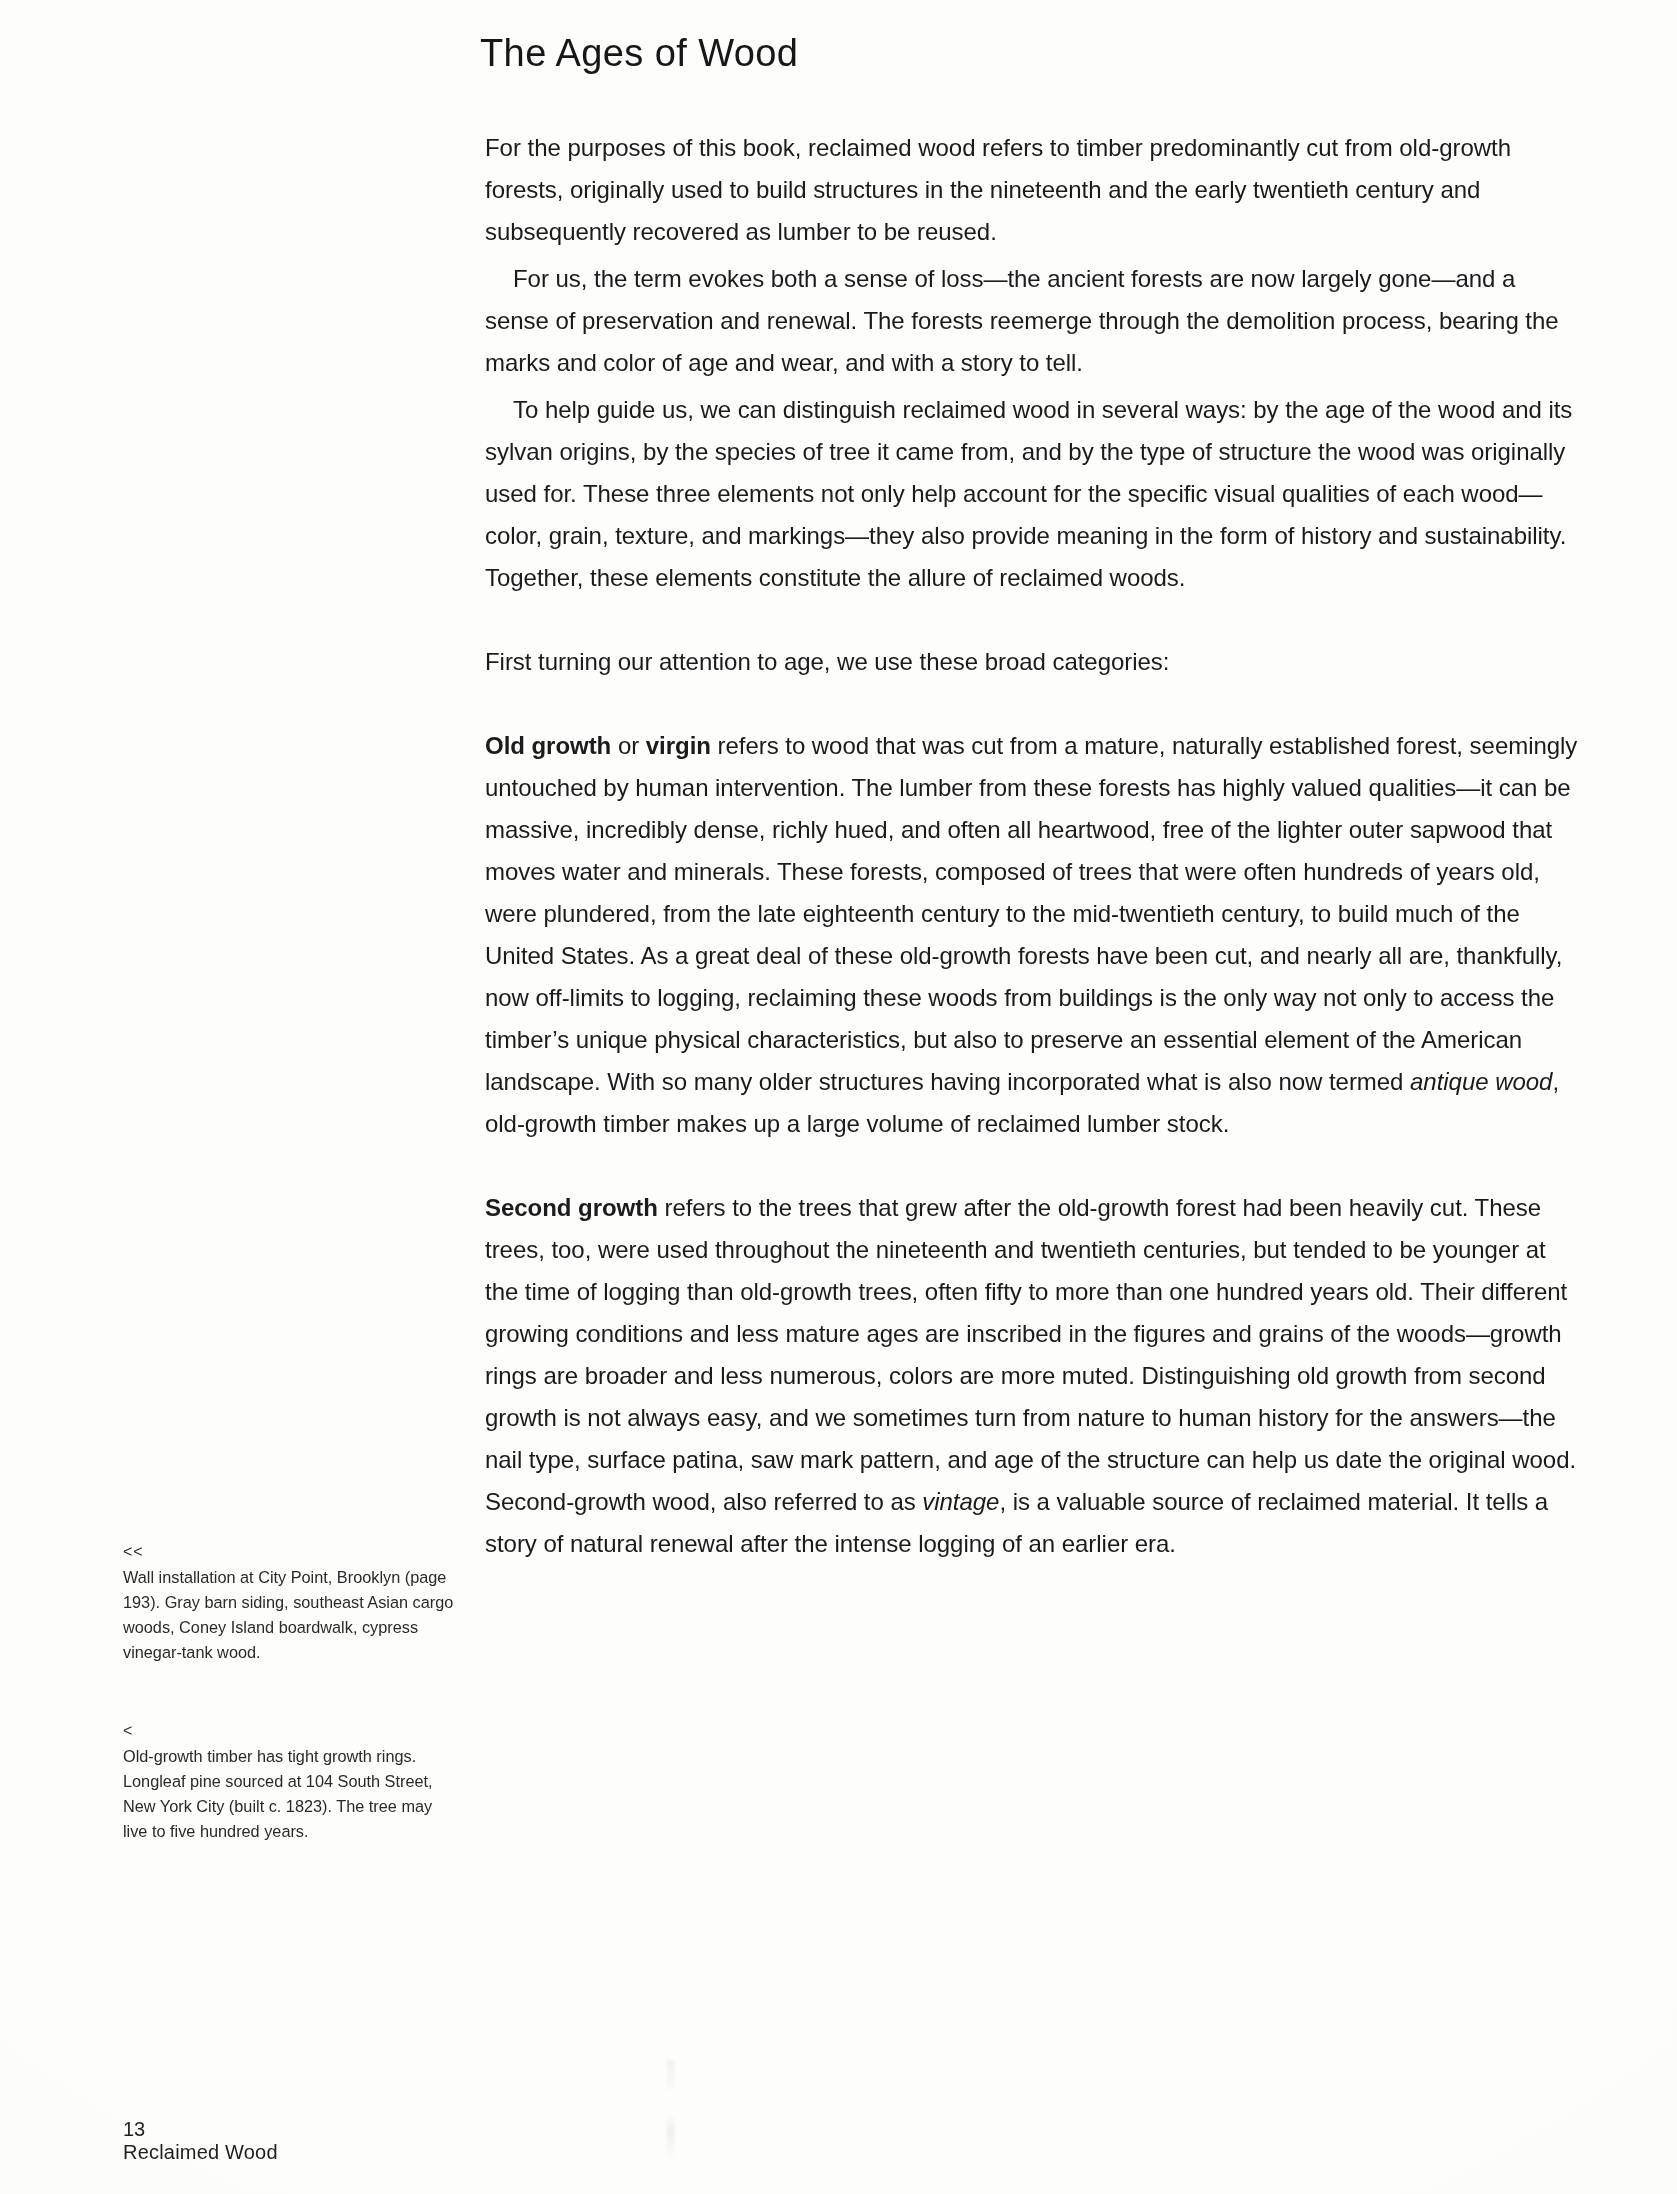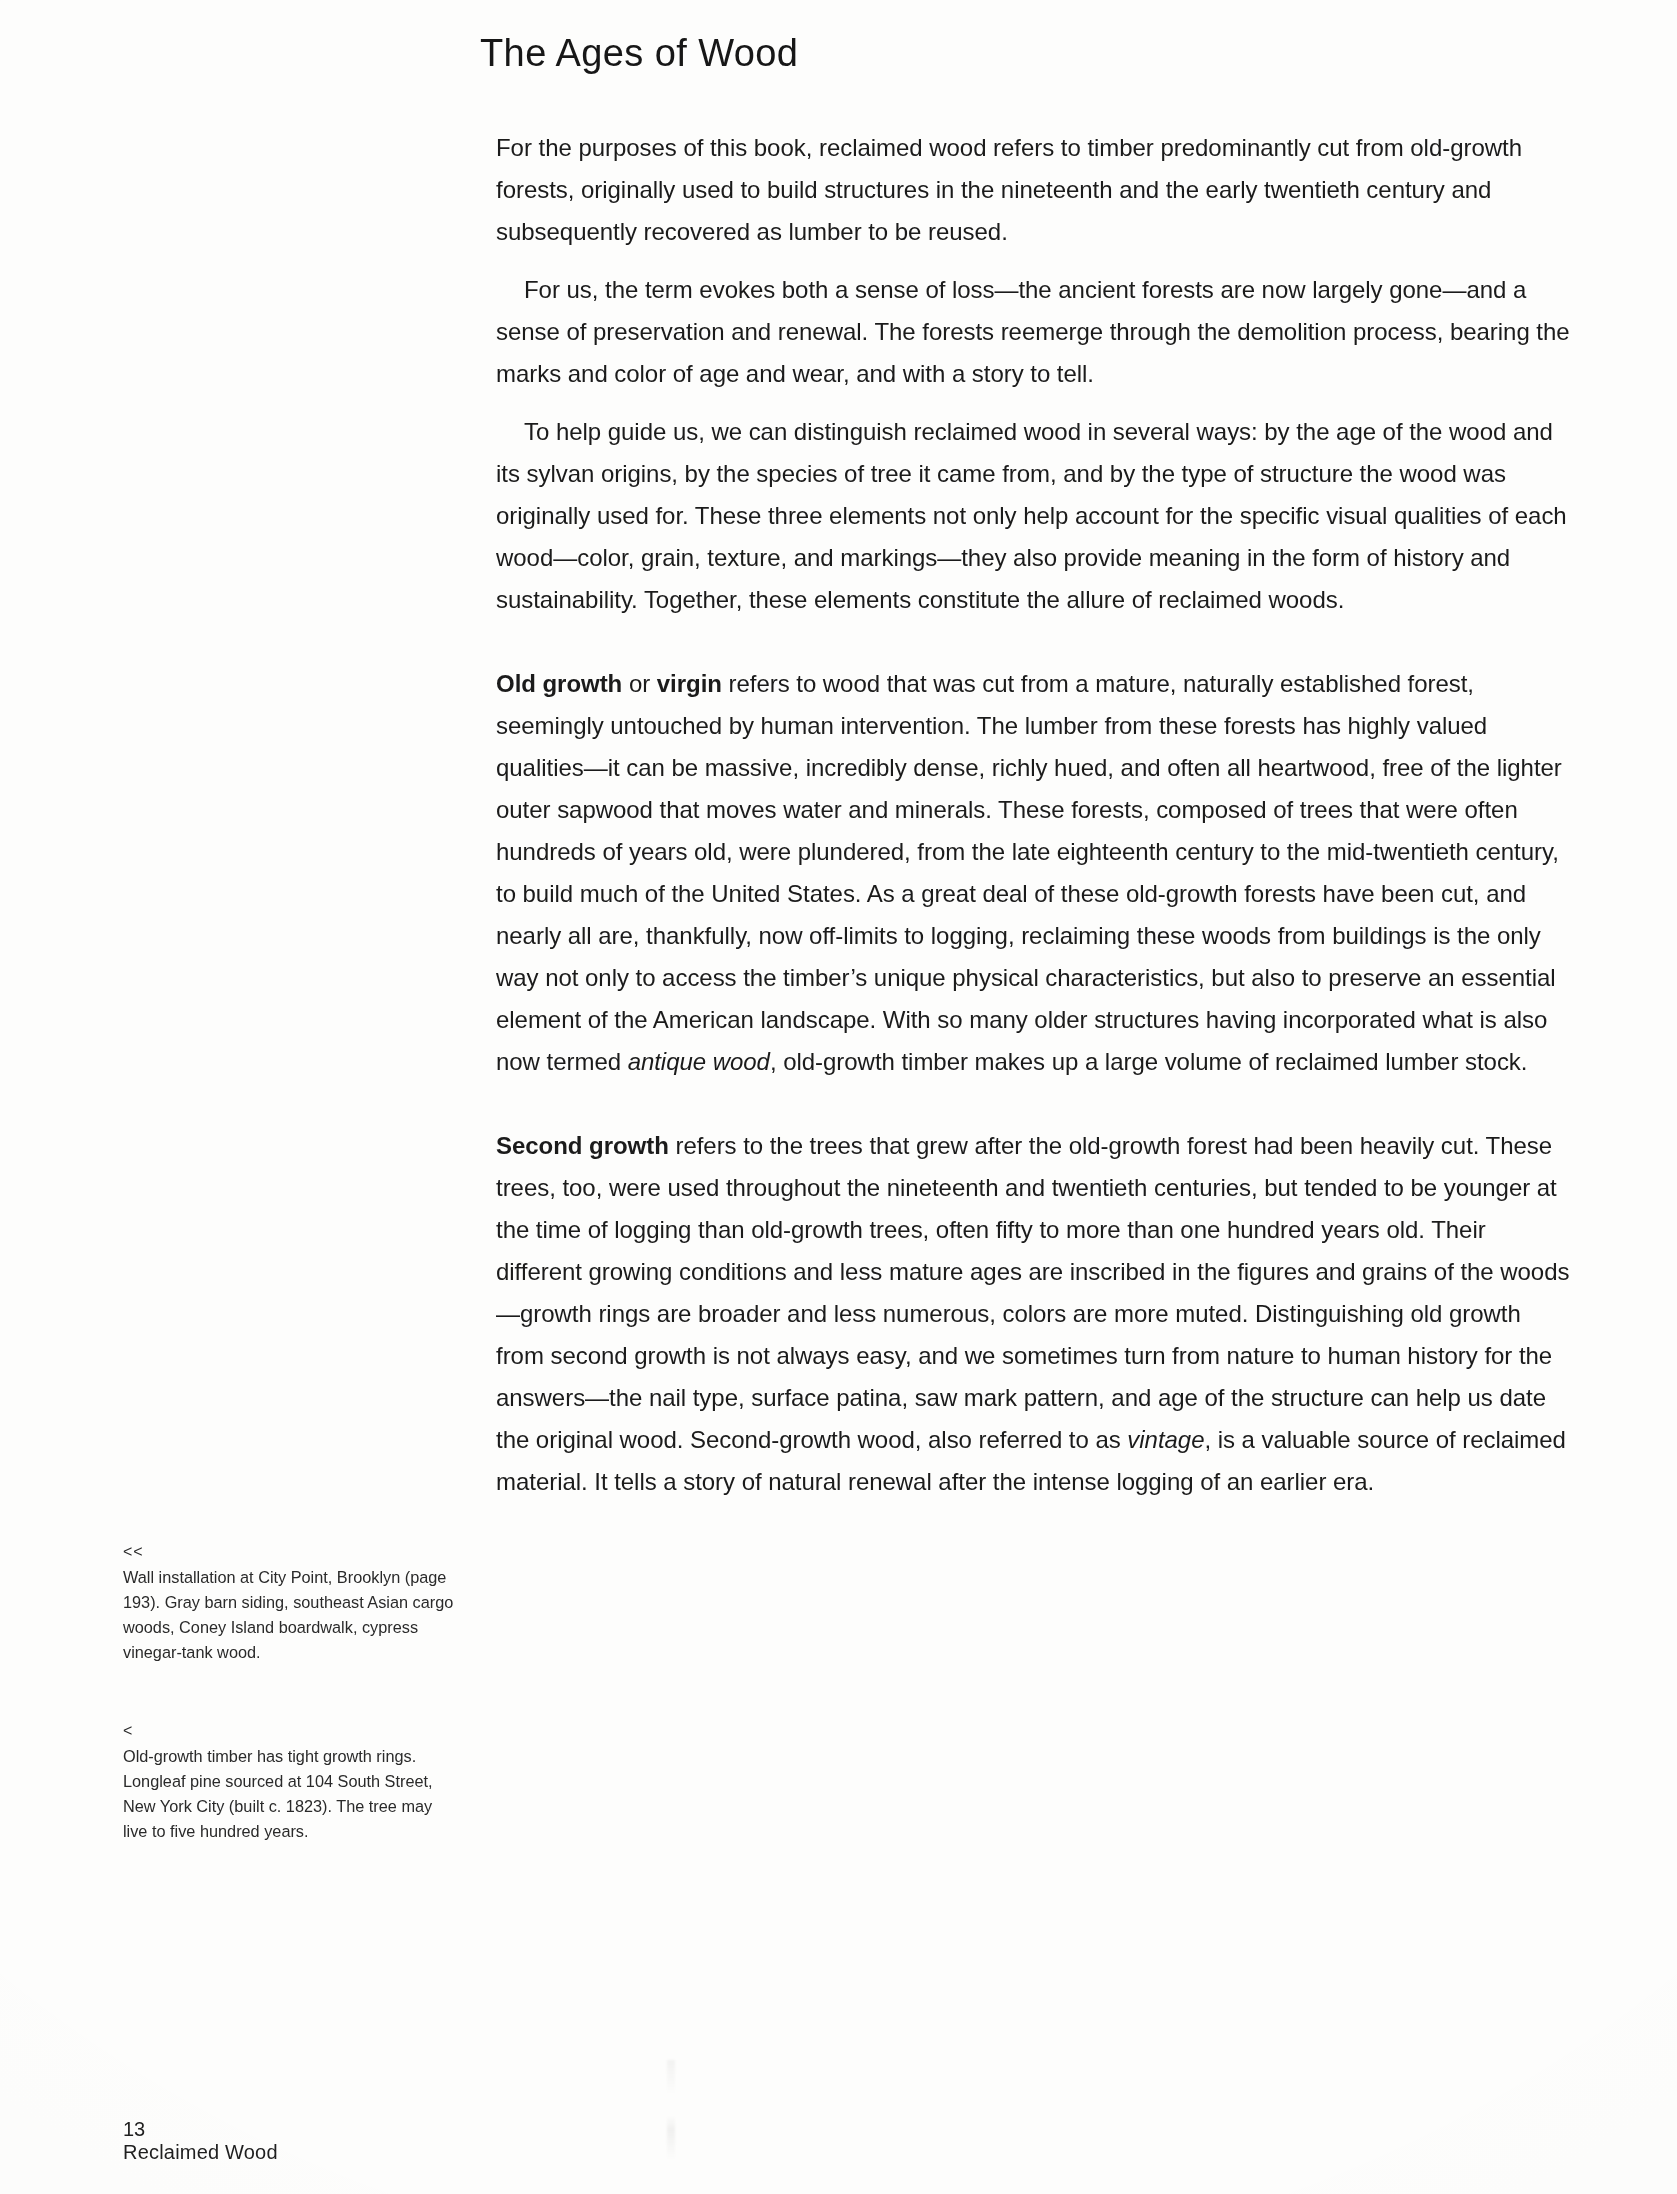--- a/index.html
+++ b/index.html
@@ -48,21 +48,21 @@
     font-size: 38px;
     font-weight: 400;
     letter-spacing: 0.4px;
     margin: 0 0 52px 0;
     line-height: 1.1;
     color: #171717;
   }
   .body-p {
     font-size: 24px;
     line-height: 42px;
-    margin: 16px;
+    margin: 5px;
     letter-spacing: -0.04px;
     color: #1b1b1b;
     text-align: left;
   }
   .body-p + .body-p.indent {
     text-indent: 28px;
   }
   .gap-before {
     margin-top: 42px;
   }
@@ -122,20 +122,21 @@
   <div class="main-col">
 
     <h1 class="chapter-title">The Ages of Wood</h1>
 
     <p class="body-p">For the purposes of this book, reclaimed wood refers to timber predominantly cut from old-growth forests, originally used to build structures in the nineteenth and the early twentieth century and subsequently recovered as lumber to be reused.</p>
 
     <p class="body-p indent">For us, the term evokes both a sense of loss—the ancient forests are now largely gone—and a sense of preservation and renewal. The forests reemerge through the demolition process, bearing the marks and color of age and wear, and with a story to tell.</p>
 
     <p class="body-p indent">To help guide us, we can distinguish reclaimed wood in several ways: by the age of the wood and its sylvan origins, by the species of tree it came from, and by the type of structure the wood was originally used for. These three elements not only help account for the specific visual qualities of each wood—color, grain, texture, and markings—they also provide meaning in the form of history and sustainability. Together, these elements constitute the allure of reclaimed woods.</p>
 
+    <p class="body-p gap-before">First turning our attention to age, we use these broad categories:</p>
 
     <p class="body-p gap-before"><span class="lead">Old growth</span><span> or </span><span class="lead">virgin</span><span> refers to wood that was cut from a mature, naturally established forest, seemingly untouched by human intervention. The lumber from these forests has highly valued qualities—it can be massive, incredibly dense, richly hued, and often all heartwood, free of the lighter outer sapwood that moves water and minerals. These forests, composed of trees that were often hundreds of years old, were plundered, from the late eighteenth century to the mid-twentieth century, to build much of the United States. As a great deal of these old-growth forests have been cut, and nearly all are, thankfully, now off-limits to logging, reclaiming these woods from buildings is the only way not only to access the timber’s unique physical characteristics, but also to preserve an essential element of the American landscape. With so many older structures having incorporated what is also now termed </span><span class="ital">antique wood</span><span>, old-growth timber makes up a large volume of reclaimed lumber stock.</span></p>
 
     <p class="body-p gap-before"><span class="lead">Second growth</span><span> refers to the trees that grew after the old-growth forest had been heavily cut. These trees, too, were used throughout the nineteenth and twentieth centuries, but tended to be younger at the time of logging than old-growth trees, often fifty to more than one hundred years old. Their different growing conditions and less mature ages are inscribed in the figures and grains of the woods—growth rings are broader and less numerous, colors are more muted. Distinguishing old growth from second growth is not always easy, and we sometimes turn from nature to human history for the answers—the nail type, surface patina, saw mark pattern, and age of the structure can help us date the original wood. Second-growth wood, also referred to as </span><span class="ital">vintage</span><span>, is a valuable source of reclaimed material. It tells a story of natural renewal after the intense logging of an earlier era.</span></p>
 
   </div>
 
   <div class="caption-block caption-1">
     <span class="caption-arrow">&lt;&lt;</span>
     <span>Wall installation at City Point, Brooklyn (page 193). Gray barn siding, southeast Asian cargo woods, Coney Island boardwalk, cypress vinegar-tank wood.</span>

